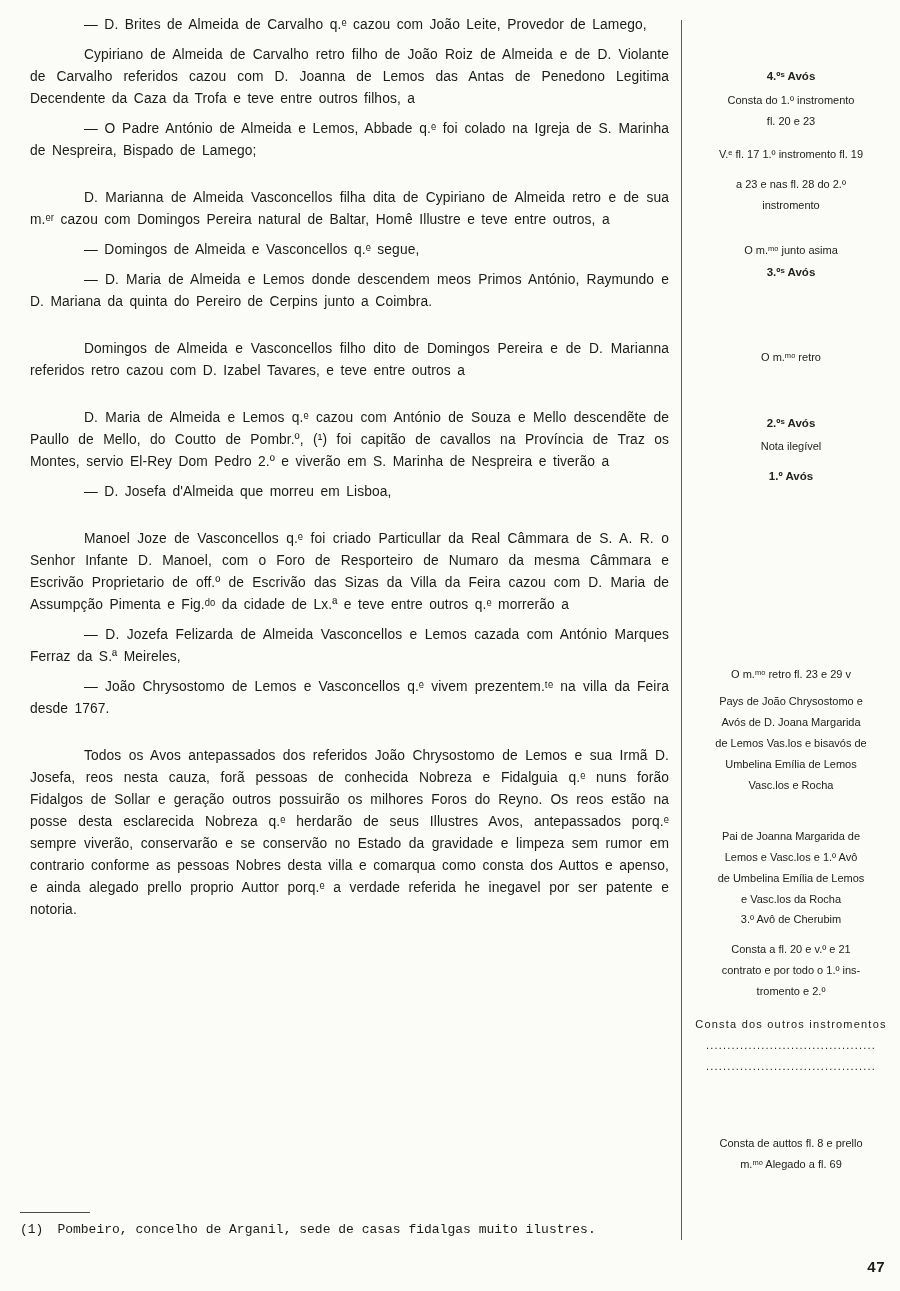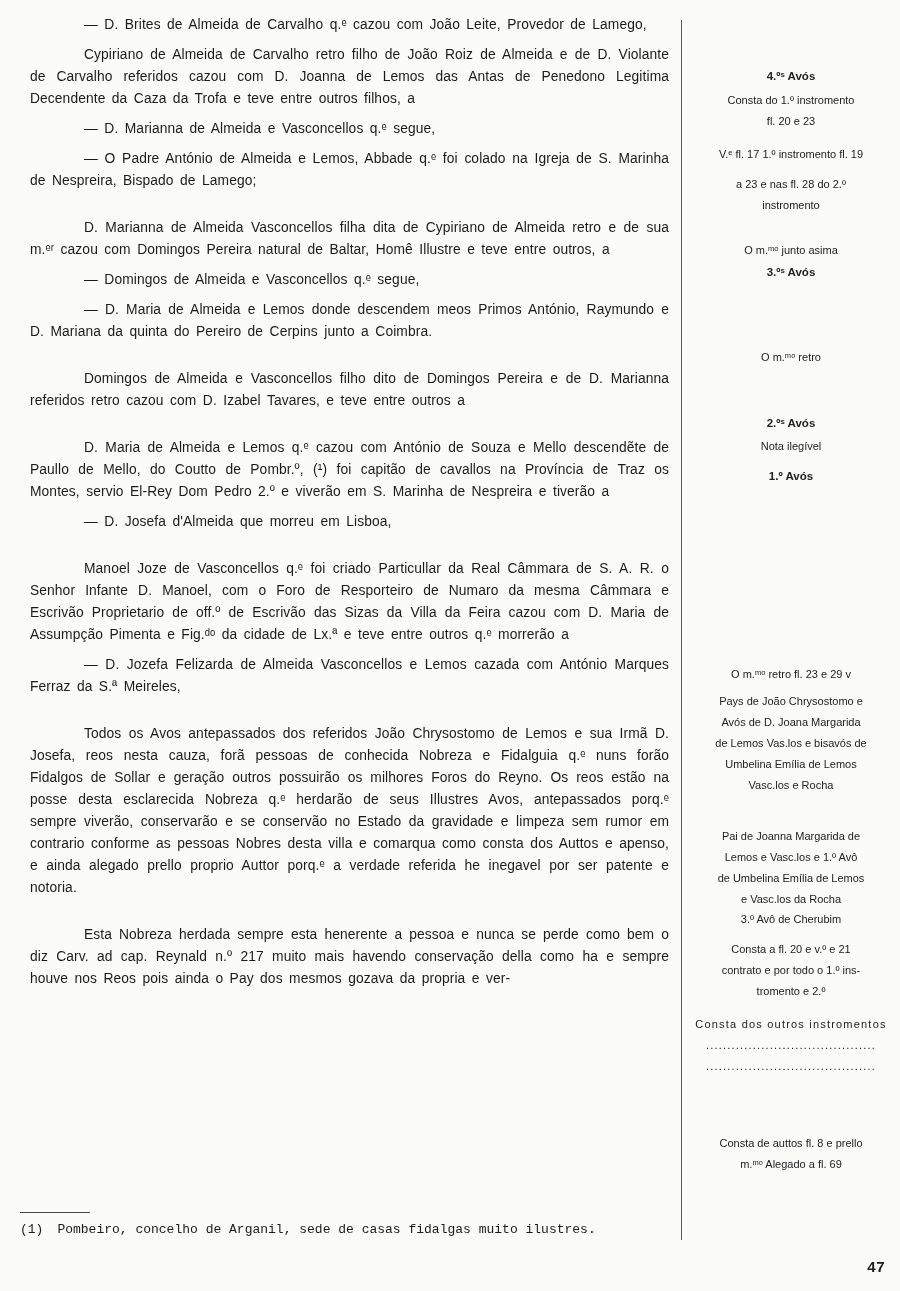--- a/index.html
+++ b/index.html
@@ -72,32 +72,31 @@
   }
 </style>
 </head>
 <body>
 
 <div id="page">
 
   <div id="main-column">
     <p>— D. Brites de Almeida de Carvalho q.ᵉ cazou com João Leite, Provedor de Lamego,</p>
     <p>Cypiriano de Almeida de Carvalho retro filho de João Roiz de Almeida e de D. Violante de Carvalho referidos cazou com D. Joanna de Lemos das Antas de Penedono Legitima Decendente da Caza da Trofa e teve entre outros filhos, a</p>
-    <p>— D. Marianna de Almeida e Vasconcellos q.ᵉ segue,</p>
     <p>— O Padre António de Almeida e Lemos, Abbade q.ᵉ foi colado na Igreja de S. Marinha de Nespreira, Bispado de Lamego;</p>
     <p class="sect">D. Marianna de Almeida Vasconcellos filha dita de Cypiriano de Almeida retro e de sua m.ᵉʳ cazou com Domingos Pereira natural de Baltar, Homê Illustre e teve entre outros, a</p>
     <p>— Domingos de Almeida e Vasconcellos q.ᵉ segue,</p>
     <p>— D. Maria de Almeida e Lemos donde descendem meos Primos António, Raymundo e D. Mariana da quinta do Pereiro de Cerpins junto a Coimbra.</p>
     <p class="sect">Domingos de Almeida e Vasconcellos filho dito de Domingos Pereira e de D. Marianna referidos retro cazou com D. Izabel Tavares, e teve entre outros a</p>
     <p class="sect">D. Maria de Almeida e Lemos q.ᵉ cazou com António de Souza e Mello descendẽte de Paullo de Mello, do Coutto de Pombr.º, (¹) foi capitão de cavallos na Província de Traz os Montes, servio El-Rey Dom Pedro 2.º e viverão em S. Marinha de Nespreira e tiverão a</p>
     <p>— D. Josefa d'Almeida que morreu em Lisboa,</p>
     <p class="sect">Manoel Joze de Vasconcellos q.ᵉ foi criado Particullar da Real Câmmara de S. A. R. o Senhor Infante D. Manoel, com o Foro de Resporteiro de Numaro da mesma Câmmara e Escrivão Proprietario de off.º de Escrivão das Sizas da Villa da Feira cazou com D. Maria de Assumpção Pimenta e Fig.ᵈᵒ da cidade de Lx.ª e teve entre outros q.ᵉ morrerão a</p>
     <p>— D. Jozefa Felizarda de Almeida Vasconcellos e Lemos cazada com António Marques Ferraz da S.ª Meireles,</p>
+    <p>— João Chrysostomo de Lemos e Vasconcellos q.ᵉ vivem prezentem.ᵗᵉ na villa da Feira desde 1767.</p>
     <p class="sect">Todos os Avos antepassados dos referidos João Chrysostomo de Lemos e sua Irmã D. Josefa, reos nesta cauza, forã pessoas de conhecida Nobreza e Fidalguia q.ᵉ nuns forão Fidalgos de Sollar e geração outros possuirão os milhores Foros do Reyno. Os reos estão na posse desta esclarecida Nobreza q.ᵉ herdarão de seus Illustres Avos, antepassados porq.ᵉ sempre viverão, conservarão e se conservão no Estado da gravidade e limpeza sem rumor em contrario conforme as pessoas Nobres desta villa e comarqua como consta dos Auttos e apenso, e ainda alegado prello proprio Auttor porq.ᵉ a verdade referida he inegavel por ser patente e notoria.</p>
-    <p class="sect">Esta Nobreza herdada sempre esta henerente a pessoa e nunca se perde como bem o diz Carv. ad cap. Reynald n.º 217 muito mais havendo conservação della como ha e sempre houve nos Reos pois ainda o Pay dos mesmos gozava da propria e ver-</p>
   </div>
 
   <div id="column-divider"></div>
 
   <div class="note note-bold" style="top:66px">4.ºˢ Avós</div>
   <div class="note" style="top:90px">Consta do 1.º instromento
 fl. 20 e 23</div>
   <div class="note" style="top:144px">V.ᵉ fl. 17 1.º instromento fl. 19</div>
   <div class="note" style="top:174px">a 23 e nas fl. 28 do 2.º
 instromento</div>

